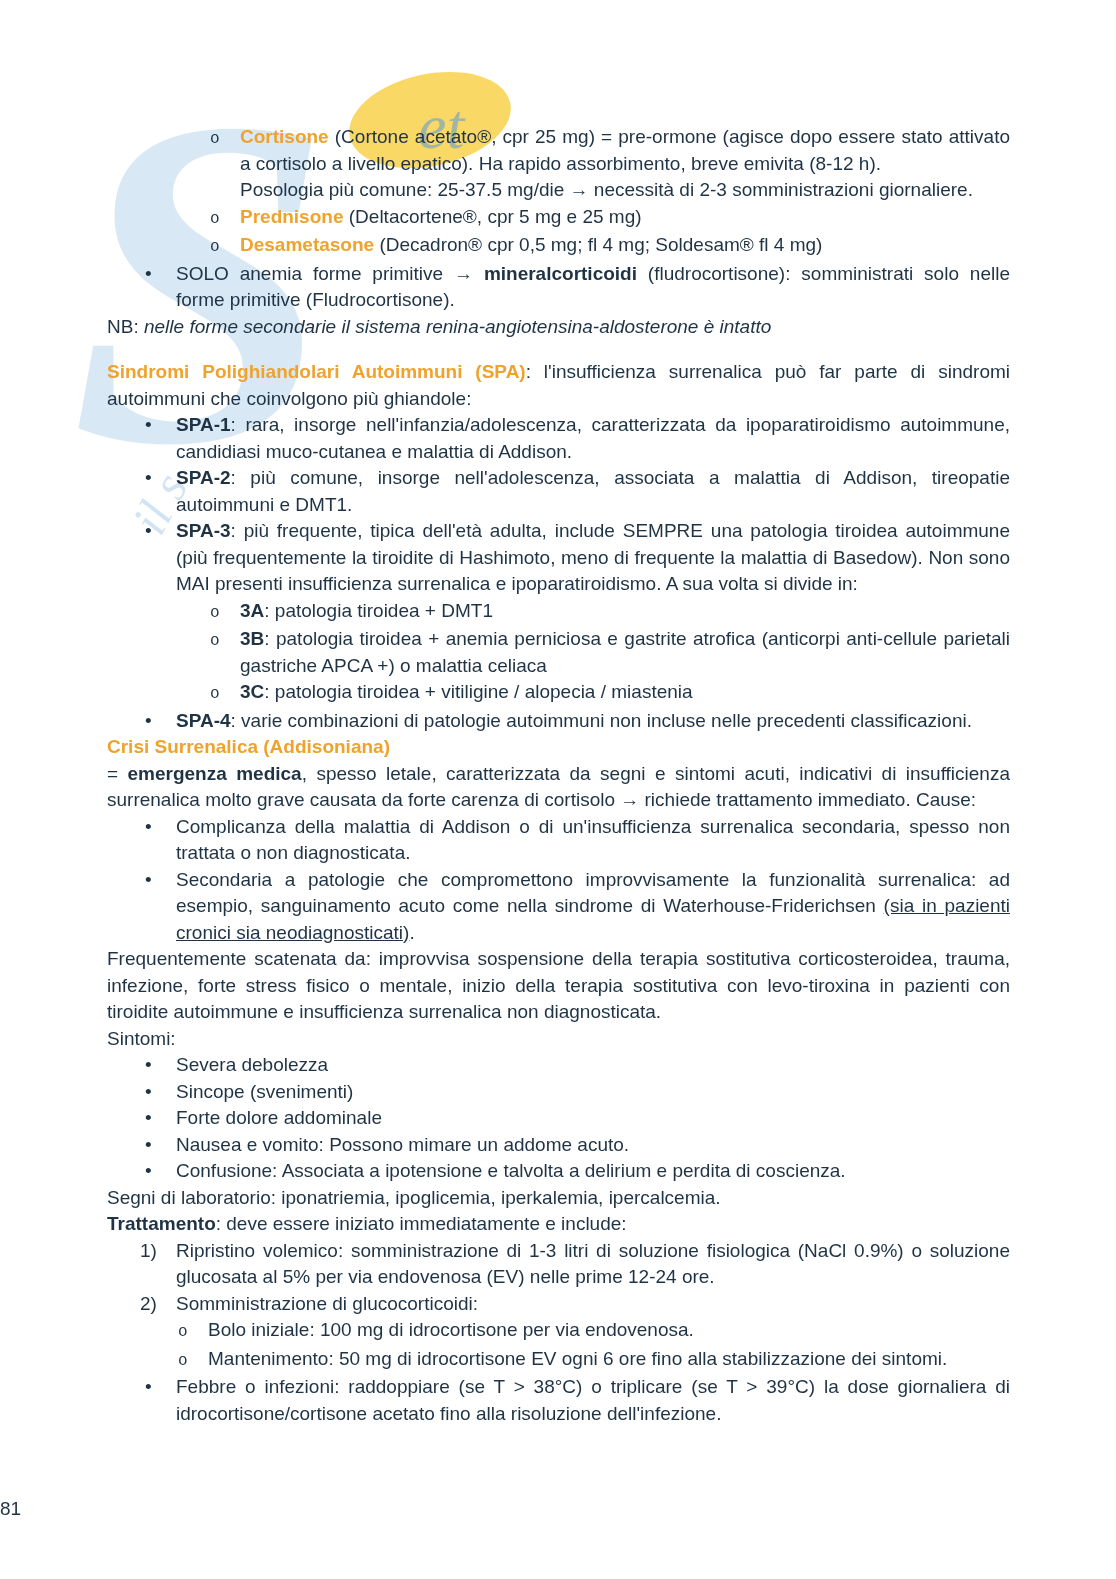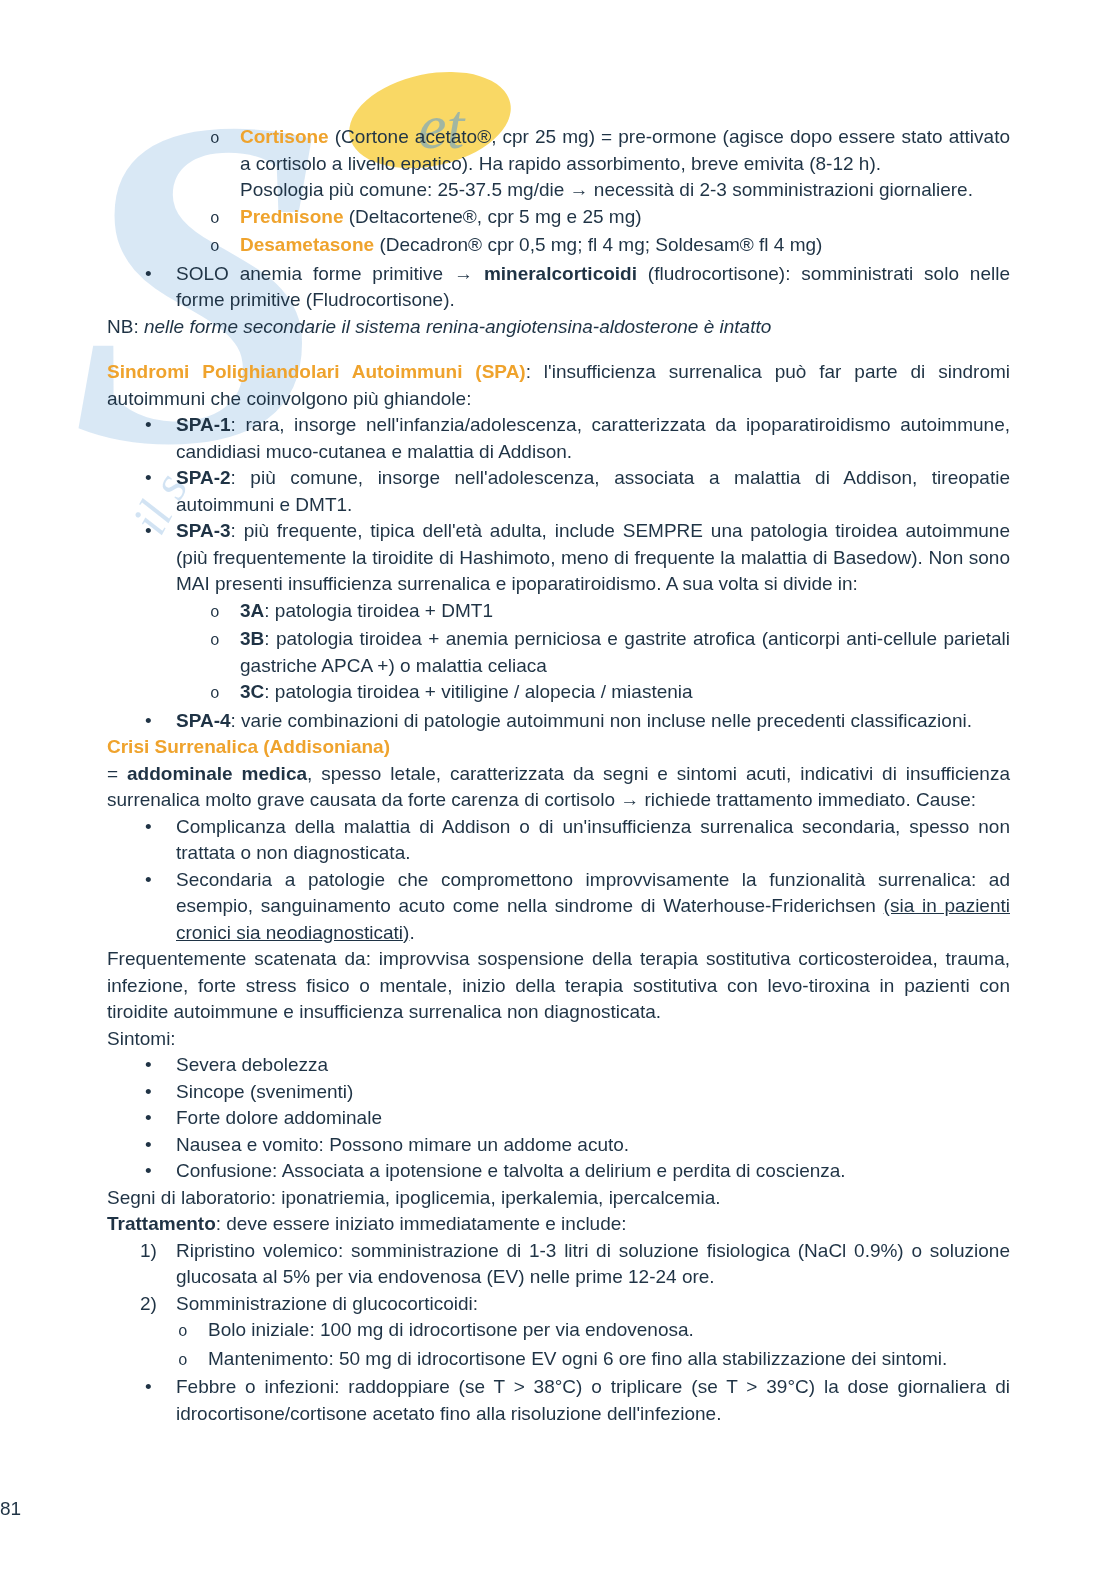--- a/index.html
+++ b/index.html
@@ -107,21 +107,21 @@
         <div class="btext"><span class="b">3C</span><span>: patologia tiroidea + vitiligine / alopecia / miastenia</span></div>
       </div>
       <div class="block t-b1">
         <span class="marker">•</span>
         <div class="btext"><span class="b">SPA-4</span><span>: varie combinazioni di patologie autoimmuni non incluse nelle precedenti classificazioni.</span></div>
       </div>
       <div class="block t-h gap-md">
         <div class="btext"><span class="ob">Crisi Surrenalica (Addisoniana)</span></div>
       </div>
       <div class="block t-p">
-        <div class="btext"><span>= </span><span class="b">addominale medica</span><span>, spesso letale, caratterizzata da segni e sintomi acuti, indicativi di insufficienza surrenalica molto grave causata da forte carenza di cortisolo → richiede trattamento immediato. Cause:</span></div>
+        <div class="btext"><span>= </span><span class="b">emergenza medica</span><span>, spesso letale, caratterizzata da segni e sintomi acuti, indicativi di insufficienza surrenalica molto grave causata da forte carenza di cortisolo → richiede trattamento immediato. Cause:</span></div>
       </div>
       <div class="block t-b1">
         <span class="marker">•</span>
         <div class="btext"><span>Complicanza della malattia di Addison o di un'insufficienza surrenalica secondaria, spesso non trattata o non diagnosticata.</span></div>
       </div>
       <div class="block t-b1">
         <span class="marker">•</span>
         <div class="btext"><span>Secondaria a patologie che compromettono improvvisamente la funzionalità surrenalica: ad esempio, sanguinamento acuto come nella sindrome di Waterhouse-Friderichsen </span><span class="u">(sia in pazienti cronici sia neodiagnosticati)</span><span>.</span></div>
       </div>
       <div class="block t-p">

